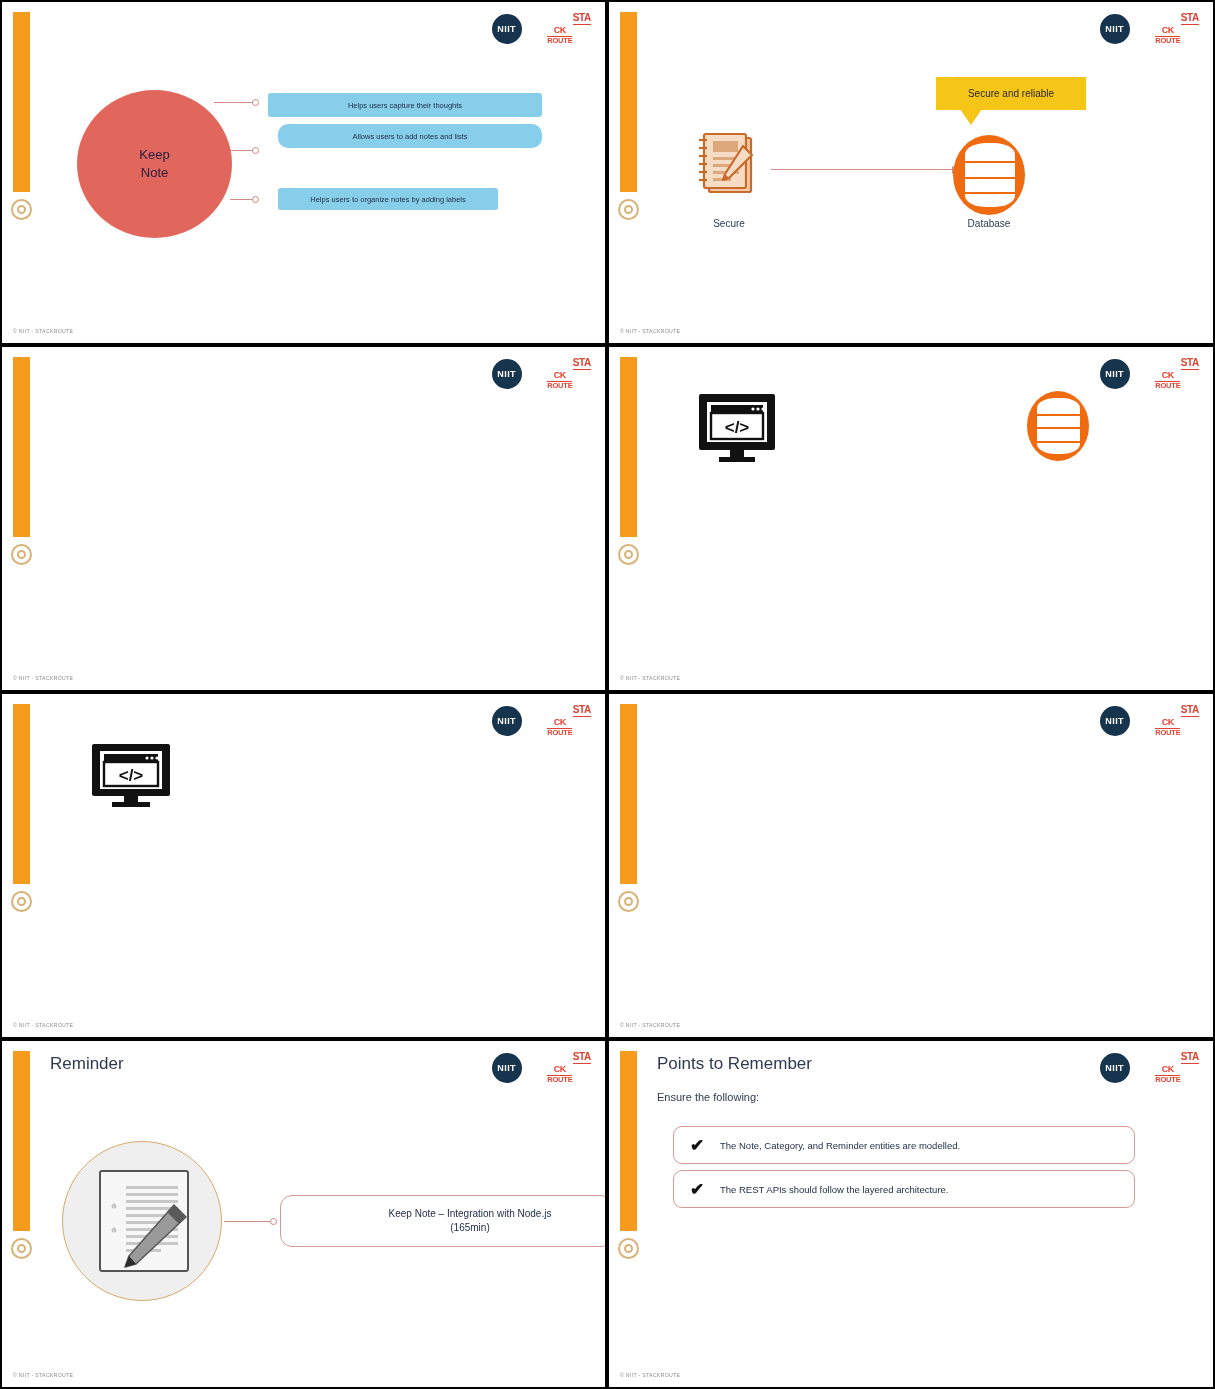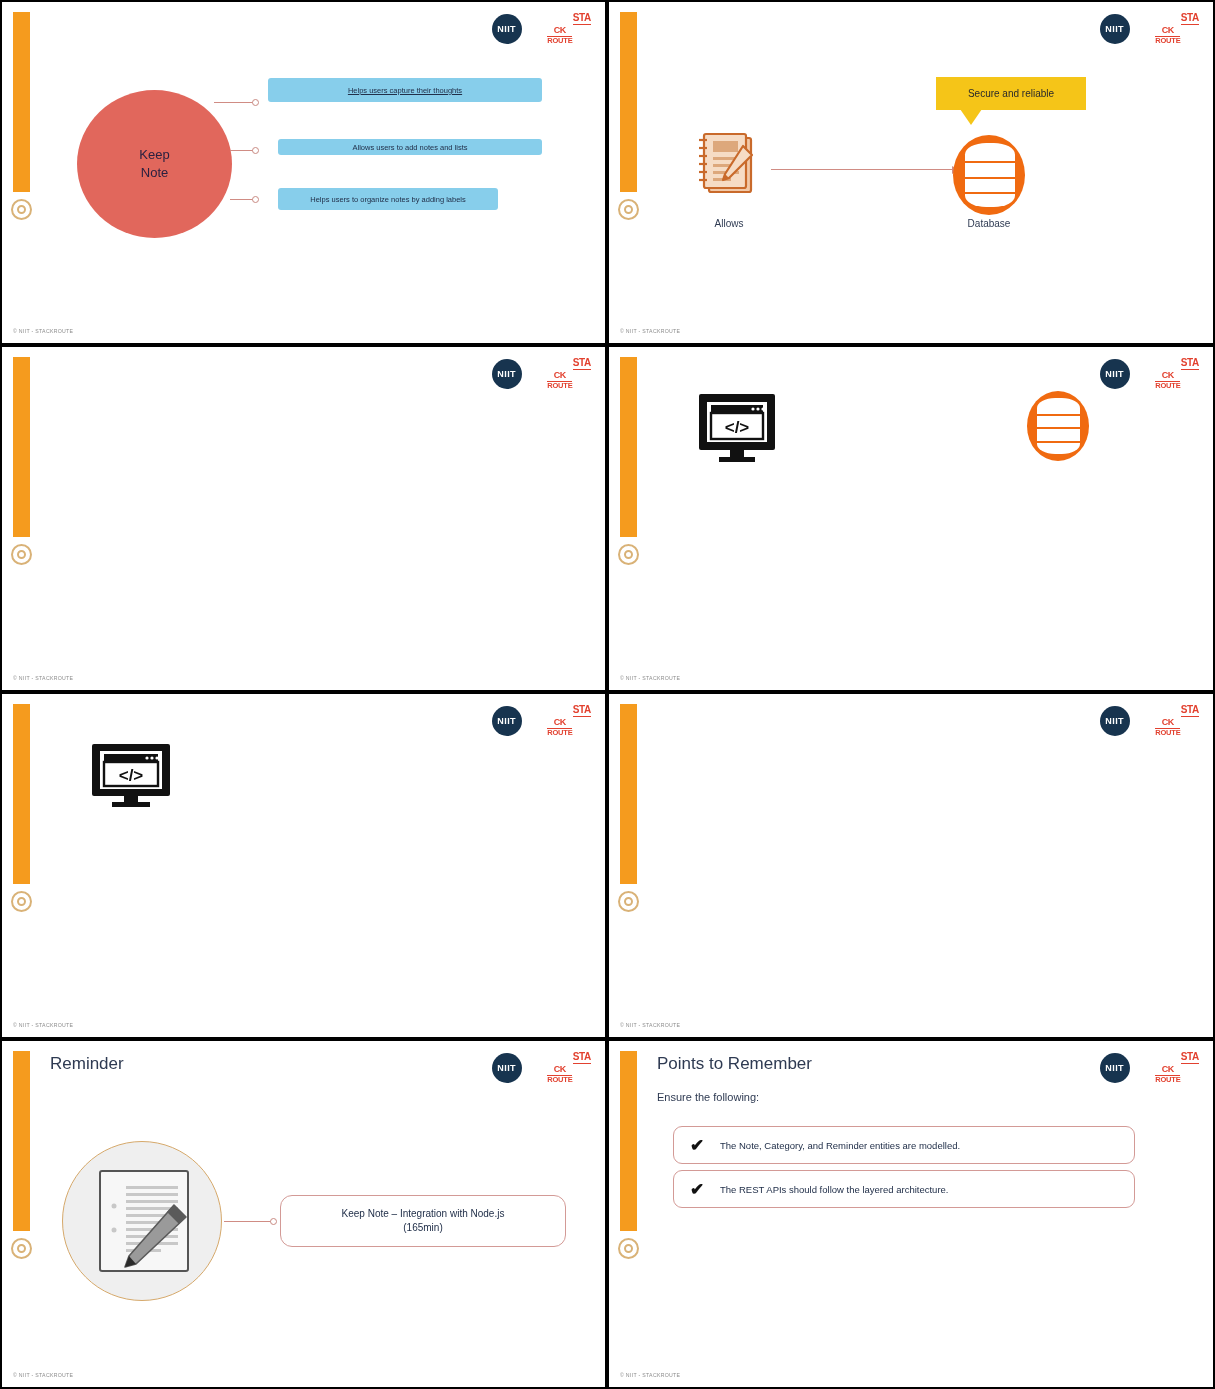--- a/index.html
+++ b/index.html
@@ -45,21 +45,21 @@
   .mysqlbox{position:absolute;left:64px;top:485px;width:133px;height:92px;border:1.5px solid #31708F;background:#fff;box-sizing:border-box;}
 
   
   .monitor{position:absolute;}
   .arrow{position:absolute;height:1.4px;background:#D08C84;}
   .arrow.r:after{content:"";position:absolute;right:-1px;top:-3px;border-left:7px solid #D08C84;border-top:4px solid transparent;border-bottom:4px solid transparent;}
 
   
   .chcircle{position:absolute;left:60px;top:1144px;width:160px;height:160px;border-radius:50%;background:#EFEFEF;border:1.5px solid #D6A96B;box-sizing:border-box;}
   .doc-ic{position:absolute;}
-  .pillbox{position:absolute;background:#fff;border:1.2px solid #D39A96;border-radius:12px;color:#22304A;font-size:10px;display:flex;align-items:center;justify-content:center;text-align:center;line-height:1.45;}
+  .pillbox{position:absolute;background:#fff;border:1.2px solid #D39A96;border-radius:12px;color:#22304A;font-size:10px;display:flex;align-items:center;justify-content:center;text-align:center;line-height:1.45;padding-left:47px;}
 
   
   .checkrow{position:absolute;background:#fff;border:1.1px solid #D39A96;border-radius:9px;display:flex;align-items:center;box-sizing:border-box;}
   .checkrow .ck{width:46px;display:flex;align-items:center;justify-content:center;font-size:17px;color:#111;font-weight:bold;}
   .checkrow .tx{font-size:9.5px;color:#22304A;}
 </style>
 </head>
 <body>
 
 <div class="grid">
@@ -76,25 +76,25 @@
       </div>
     </div>
 
     <div class="kn-circle">
       <span>Keep</span>
       <span>Note</span>
     </div>
 
     <div class="conn" style="left:212px;top:100px;width:42px;"></div>
     <div class="node" style="left:250px;top:97px;"></div>
-    <div class="bluebox" style="left:266px;top:76px;width:274px;height:24px;text-decoration:underline;">Helps users capture their thoughts</div>
+    <div class="bluebox" style="left:266px;top:91px;width:274px;height:24px;">Helps users capture their thoughts</div>
 
     <div class="conn" style="left:228px;top:148px;width:26px;"></div>
     <div class="node" style="left:250px;top:145px;"></div>
-    <div class="bluebox" style="left:276px;top:137px;width:264px;height:16px;">Allows users to add notes and lists</div>
+    <div class="bluebox" style="left:276px;top:122px;width:264px;height:24px;border-radius:10px;">Allows users to add notes and lists</div>
 
     <div class="conn" style="left:228px;top:197px;width:26px;"></div>
     <div class="node" style="left:250px;top:194px;"></div>
     <div class="bluebox" style="left:276px;top:186px;width:220px;height:22px;">Helps users to organize notes by adding labels</div>
 
     <div class="footer">© NIIT - STACKROUTE</div>
   </div>
 
   <div class="slide">
     <div class="obar"></div>
@@ -124,21 +124,21 @@
           <path d="M8 26 h8"></path>
           <path d="M8 34 h8"></path>
           <path d="M8 42 h8"></path>
           <path d="M8 50 h8"></path>
       </g>
       <g>
         <path d="M52 16 L61 25 L38 48 L32 50 L34 44 Z" fill="#F6DCC5" stroke="#C96A2B" stroke-width="2.2" stroke-linejoin="round"></path>
         <path d="M34 44 L38 48 L32 50 Z" fill="#C96A2B"></path>
       </g>
     </svg>
-    <div class="caplabel" style="left:70px;top:216px;width:100px;">Allows</div>
+    <div class="caplabel" style="left:70px;top:216px;width:100px;">Secure</div>
 
     <div class="arrow r" style="left:162px;top:167px;width:187px;"></div>
 
     <div class="dbicon" style="left:344px;top:133px;width:72px;height:80px;">
       <div class="oval">
         <div class="band" style="top:33%;"></div>
         <div class="band" style="top:52%;"></div>
         <div class="band" style="top:71%;"></div>
       </div>
     </div>

